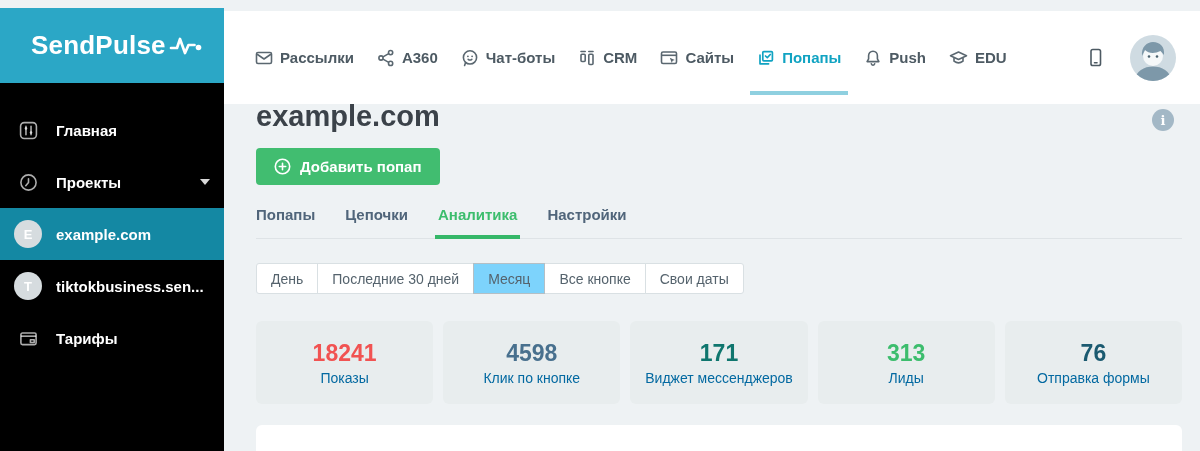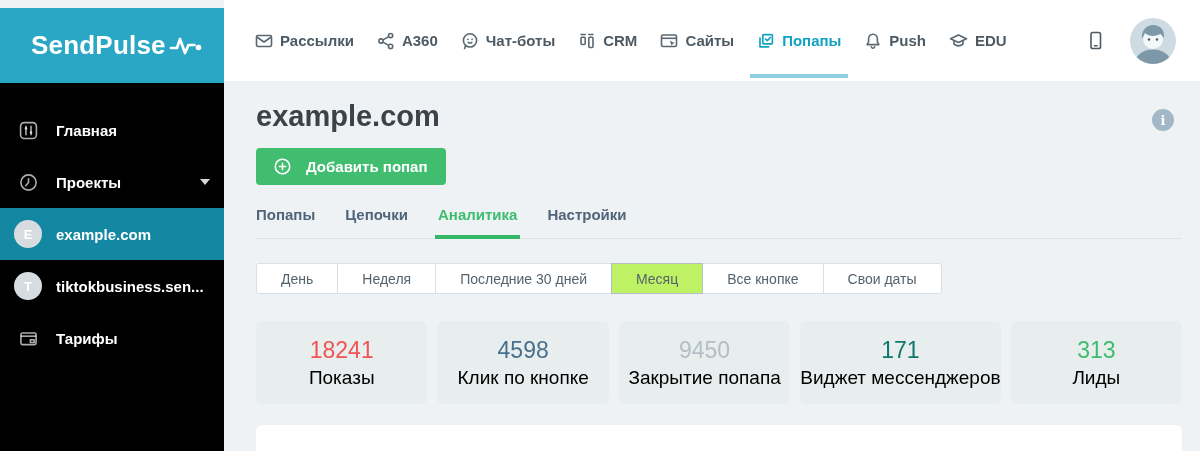--- a/index.html
+++ b/index.html
@@ -17,52 +17,52 @@
   .logo-text { font-size:26px; font-weight:bold; letter-spacing:.2px; }
   .side-menu { padding-top:21px; }
   .side-item { height:52px; display:flex; align-items:center; padding-right:14px; color:#fff; font-size:15px; font-weight:bold; cursor:pointer; }
   .side-item.selected { background:#1488a3; }
   .side-ic { width:56px; display:flex; justify-content:center; align-items:center; color:rgba(255,255,255,.68); flex:none; }
   .side-label { white-space:nowrap; overflow:hidden; }
   .badge { width:28px; height:28px; border-radius:50%; background:#d6dcdf; color:#fff; font-weight:bold; font-size:13px; display:flex; align-items:center; justify-content:center; }
   .side-caret { margin-left:auto; color:rgba(255,255,255,.85); }
 
   
-  .topbar { position:absolute; left:224px; top:0; width:976px; height:81px; background:#ffffff; display:flex; align-items:center; padding:0 24px 0 31px; z-index:1; }
+  .topbar { position:absolute; left:224px; top:11px; width:976px; height:93px; background:#ffffff; display:flex; align-items:center; padding:0 24px 0 31px; z-index:1; }
   .nav-item { display:flex; align-items:center; gap:7px; height:75px; font-size:15px; font-weight:bold; color:#4d5a63; margin-right:23px; position:relative; cursor:pointer; white-space:nowrap; }
   .nav-item .nav-ic { color:#5a6770; }
   .nav-item.active { color:#11a3c2; }
   .nav-item.active .nav-ic { color:#11a3c2; }
   .nav-item.active::after { content:""; position:absolute; left:-7px; right:-7px; bottom:0; height:4px; background:#8fd0e0; }
   .topbar-right { margin-left:auto; display:flex; align-items:center; }
   .phone-btn { color:#4d5a63; cursor:pointer; margin-right:26px; }
   .avatar-wrap { display:flex; align-items:center; gap:7px; cursor:pointer; }
   .avatar { width:46px; height:46px; border-radius:50%; overflow:hidden; background:#cfdbe2; }
 
   
   .main { position:absolute; left:224px; top:75px; width:976px; height:376px; padding:24px 18px 0 32px; }
   .page-title { font-size:29px; font-weight:bold; color:#3b4249; margin:0; line-height:34px; }
   .info-btn { position:absolute; top:34px; right:26px; width:22px; height:22px; border-radius:50%; background:#a3b8c6; color:#fff; font-weight:bold; font-size:13px; font-family:"DejaVu Serif", serif; display:flex; align-items:center; justify-content:center; cursor:pointer; }
-  .add-btn { margin-top:15px; display:inline-flex; align-items:center; gap:15px; background:#41bd70; color:#fff; border:none; font-family:inherit; font-size:15px; font-weight:bold; padding:0 18px; height:37px; border-radius:4px; cursor:pointer; }
+  .add-btn { margin-top:15px; display:inline-flex; align-items:center; gap:9px; background:#41bd70; color:#fff; border:none; font-family:inherit; font-size:15px; font-weight:bold; padding:0 18px; height:37px; border-radius:4px; cursor:pointer; }
 
   .tabs { display:flex; gap:30px; margin-top:20px; border-bottom:1px solid #dee3e6; }
   .tab { padding-bottom:14px; font-size:15px; font-weight:bold; color:#50657a; position:relative; cursor:pointer; line-height:19px; }
   .tab.active { color:#3cbd6d; }
   .tab.active::after { content:""; position:absolute; left:-3px; right:-3px; bottom:-1px; height:4px; background:#35b768; }
 
   .filters { display:inline-flex; margin-top:24px; }
-  .filter-btn { background:#fff; border:1px solid #d9e0e3; margin-left:-1px; padding:0 24px; height:31px; font-family:inherit; font-size:14px; color:#55636d; display:flex; align-items:center; cursor:pointer; white-space:nowrap; }
+  .filter-btn { background:#fff; border:1px solid #d9e0e3; margin-left:-1px; padding:0 14px; height:31px; font-family:inherit; font-size:14px; color:#55636d; display:flex; align-items:center; cursor:pointer; white-space:nowrap; }
   .filter-btn:first-child { border-radius:3px 0 0 3px; margin-left:0; }
   .filter-btn:last-child { border-radius:0 3px 3px 0; }
-  .filter-btn.selected { background:#bef264; border-color:#b4bfc5; position:relative; z-index:1; }
+  .filter-btn.selected { background:#7dd3fc; border-color:#b4bfc5; position:relative; z-index:1; }
 
   .stats { display:flex; gap:10px; margin-top:27px; }
   .stat-card { flex:1; background:#e8edee; border-radius:6px; height:83px; display:flex; flex-direction:column; align-items:center; justify-content:center; }
-  .stat-value { font-size:23px; font-weight:normal; line-height:26px; }
-  .stat-label { font-size:19px; color:#000000; margin-top:4px; white-space:nowrap; }
+  .stat-value { font-size:23px; font-weight:bold; line-height:26px; }
+  .stat-label { font-size:14px; color:#0369a1; margin-top:4px; white-space:nowrap; }
 
   .panel { margin-top:21px; background:#fff; border-radius:6px 6px 0 0; height:40px; }
 </style>
 </head>
 <body>
 
 <aside class="sidebar">
   <div class="logo">
     <span class="logo-text">SendPulse</span>
     <span>
@@ -262,45 +262,44 @@
 
   <div class="tabs">
     <div class="tab">Попапы</div>
     <div class="tab">Цепочки</div>
     <div class="tab active">Аналитика</div>
     <div class="tab">Настройки</div>
   </div>
 
   <div class="filters">
     <button class="filter-btn">День</button>
-    <button class="filter-btn">Неделя</button>
     <button class="filter-btn">Последние 30 дней</button>
     <button class="filter-btn selected">Месяц</button>
     <button class="filter-btn">Все кнопке</button>
     <button class="filter-btn">Свои даты</button>
   </div>
 
   <div class="stats">
     <div class="stat-card">
       <div class="stat-value" style="color: rgb(241, 83, 82);">18241</div>
       <div class="stat-label">Показы</div>
     </div>
     <div class="stat-card">
       <div class="stat-value" style="color: rgb(72, 112, 142);">4598</div>
       <div class="stat-label">Клик по кнопке</div>
     </div>
     <div class="stat-card">
-      <div class="stat-value" style="color: rgb(179, 191, 196);">9450</div>
-      <div class="stat-label">Закрытие попапа</div>
-    </div>
-    <div class="stat-card">
       <div class="stat-value" style="color: #0f766e;">171</div>
       <div class="stat-label">Виджет мессенджеров</div>
     </div>
     <div class="stat-card">
       <div class="stat-value" style="color: rgb(60, 189, 109);">313</div>
       <div class="stat-label">Лиды</div>
     </div>
+    <div class="stat-card">
+      <div class="stat-value" style="color: rgb(27, 90, 112);">76</div>
+      <div class="stat-label">Отправка формы</div>
+    </div>
   </div>
 
   <div class="panel"></div>
 
 </main>
 
 </body></html>

